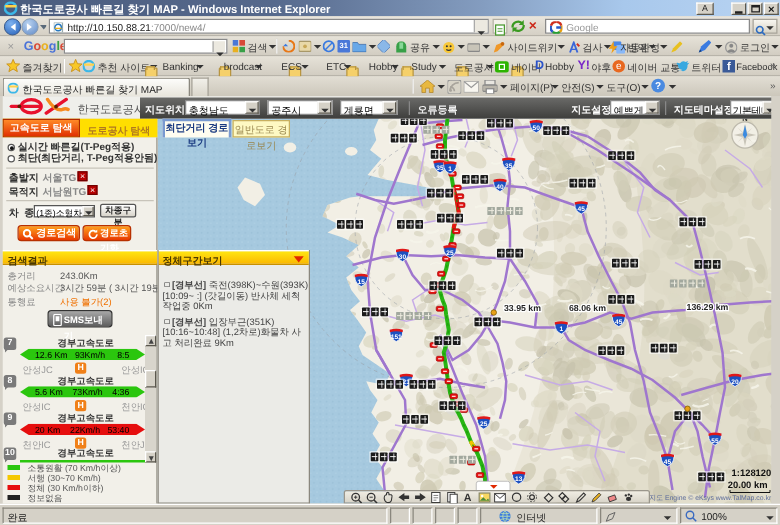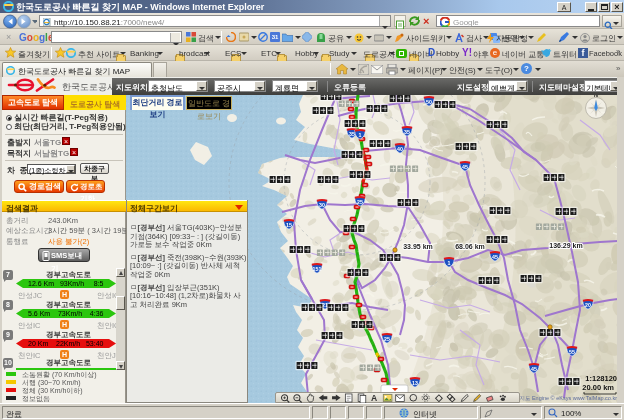--- a/index.html
+++ b/index.html
@@ -279,21 +279,21 @@
           <span style="position:absolute;left:1px;top:2px;letter-spacing:-.5px">기본테마</span>
           <div class="ab btn3d" style="right:0;top:0;width:11px;height:10px"><span class="car" style="margin:3px 0 0 2px"></span></div>
         </div>
 </div>
     </div>
     <div class="ab" style="left:2px;top:95px;width:124px;height:15px;background:#FFDE00">
 <div class="ab" style="left:0;top:0;width:62px;height:15px;background:linear-gradient(#FF8A28,#E03000);border:1px solid #B02800;color:#fff;font-weight:bold;font-size:8px;text-align:center;line-height:14px">고속도로 탐색</div>
 <div class="tx" style="left:68px;top:4px;font-size:8px;color:#B07820;font-weight:bold">도로공사 탐색</div>
 </div>
     <div class="ab" style="left:130px;top:95px;width:55px;height:15px;background:#FFFDF0;border:2px solid #7A9AD0;border-bottom:none;color:#1A3A80;font-weight:bold;font-size:8px;text-align:center;line-height:12px;z-index:5">최단거리 경로보기</div>
-<div class="ab" style="left:186px;top:96px;width:46px;height:14px;background:#000000;border:1px solid #C8B060;color:#98864E;font-size:8px;text-align:center;line-height:13px;z-index:5">일반도로 경로보기</div>
+<div class="ab" style="left:186px;top:96px;width:46px;height:14px;background:#fef9c3;border:1px solid #C8B060;color:#98864E;font-size:8px;text-align:center;line-height:13px;z-index:5">일반도로 경로보기</div>
     <div class="ab" style="left:2px;top:110px;width:124px;height:293px;background:#F2F0E9;border-right:1px solid #9a968c;z-index:4">
 <div class="tx" style="left:4px;top:11px;font-size:8px;font-weight:bold;color:#333"><span style="display:inline-block;width:6px;height:6px;border-radius:4px;border:1px solid #555;background:#fff;position:relative;top:1px"></span> 최단(최단거리, T-Peg적용안됨)</div>
 <div class="tx" style="left:4px;top:2px;font-size:8px;font-weight:bold;color:#333"><span style="display:inline-block;width:6px;height:6px;border-radius:4px;border:1px solid #555;background:#fff;position:relative;top:1px"><span style="position:absolute;left:1.2px;top:1.2px;width:2.6px;height:2.6px;border-radius:2px;background:#111"></span></span> 실시간 빠른길(T-Peg적용)</div>
 <div class="ab" style="left:3px;top:24px;width:118px;height:1px;background:#c8c4ba"></div>
 <div class="tx" style="left:5px;top:27px;font-size:8px;font-weight:bold;color:#333">출발지</div>
       <div class="tx" style="left:32px;top:27px;font-size:8px;font-weight:bold;color:#888">서울TG</div>
 <div class="ab" style="left:60px;top:27px;width:8px;height:8px;background:#B80000;border:1px solid #700000;color:#fff;font-size:7px;line-height:7px;text-align:center">×</div>
 <div class="tx" style="left:5px;top:38px;font-size:8px;font-weight:bold;color:#333">목적지</div>
       <div class="tx" style="left:32px;top:38px;font-size:8px;font-weight:bold;color:#888">서남원TG</div>
 <div class="ab" style="left:68px;top:38px;width:8px;height:8px;background:#B80000;border:1px solid #700000;color:#fff;font-size:7px;line-height:7px;text-align:center">×</div>
@@ -393,21 +393,20 @@
 <div class="btn3d ab" style="left:0;top:93px;width:9px;height:9px">
         <div style="position:absolute;left:1.5px;top:3px;width:0;height:0;border-left:2.5px solid transparent;border-right:2.5px solid transparent;border-top:4px solid #444"></div>
       </div>
 </div>
     <div class="ab" style="left:126px;top:200px;width:122px;height:203px;border:1px solid #8a877e;border-top:none;background:#EBEBE7;z-index:4">
 <div class="ab" style="left:0;top:0;width:120px;height:12px;background:linear-gradient(#FFE612,#FBB800);border-top:1px solid #fff;border-bottom:1px solid #C89000">
 <div class="tx" style="left:3px;top:2px;font-size:8px;font-weight:bold;color:#4a3800">정체구간보기</div>
 <div class="ab" style="right:4px;top:4px;width:0;height:0;border-left:4px solid transparent;border-right:4px solid transparent;border-top:5px solid #E02800"></div>
       </div>
 <div style="position:absolute;left:3px;top:24px;width:117px;font-size:7.5px;color:#444;line-height:8.6px">
-<div style="margin-bottom:4px">ㅁ<b>[경부선]</b> 서울TG(403K)~안성분기점(364K) [09:33~ : ] (갓길이동) 가로등 보수 작업중 0Km</div>
 <div style="margin-bottom:4px">ㅁ<b>[경부선]</b> 죽전(398K)~수원(393K) [10:09~ :] (갓길이동) 반사체 세척 작업중 0Km</div>
 <div>ㅁ<b>[경부선]</b> 입장부근(351K) [10:16~10:48] (1,2차로)화물차 사고 처리완료 9Km</div>
 </div>
     </div>
     <svg class="ab" style="left:126px;top:95px;z-index:1" width="492" height="308" viewBox="126 95 492 308">
       <defs>
         <pattern id="seap" width="5" height="5" patternUnits="userSpaceOnUse">
           <rect width="5" height="5" fill="#A6C9DF"></rect>
           <circle cx="1.2" cy="1.2" r=".7" fill="#9CC1D8"></circle>
           <circle cx="3.6" cy="3.6" r=".6" fill="#B1D1E4"></circle>

